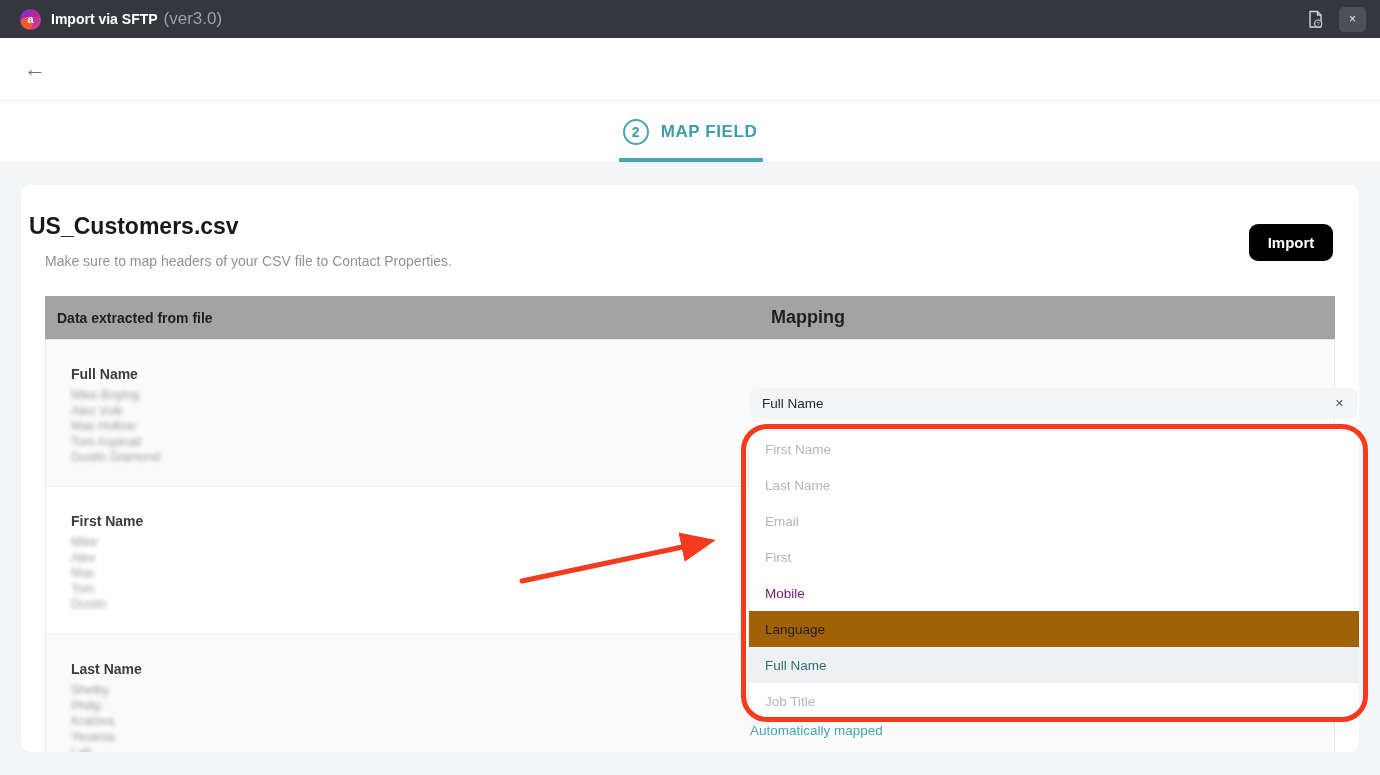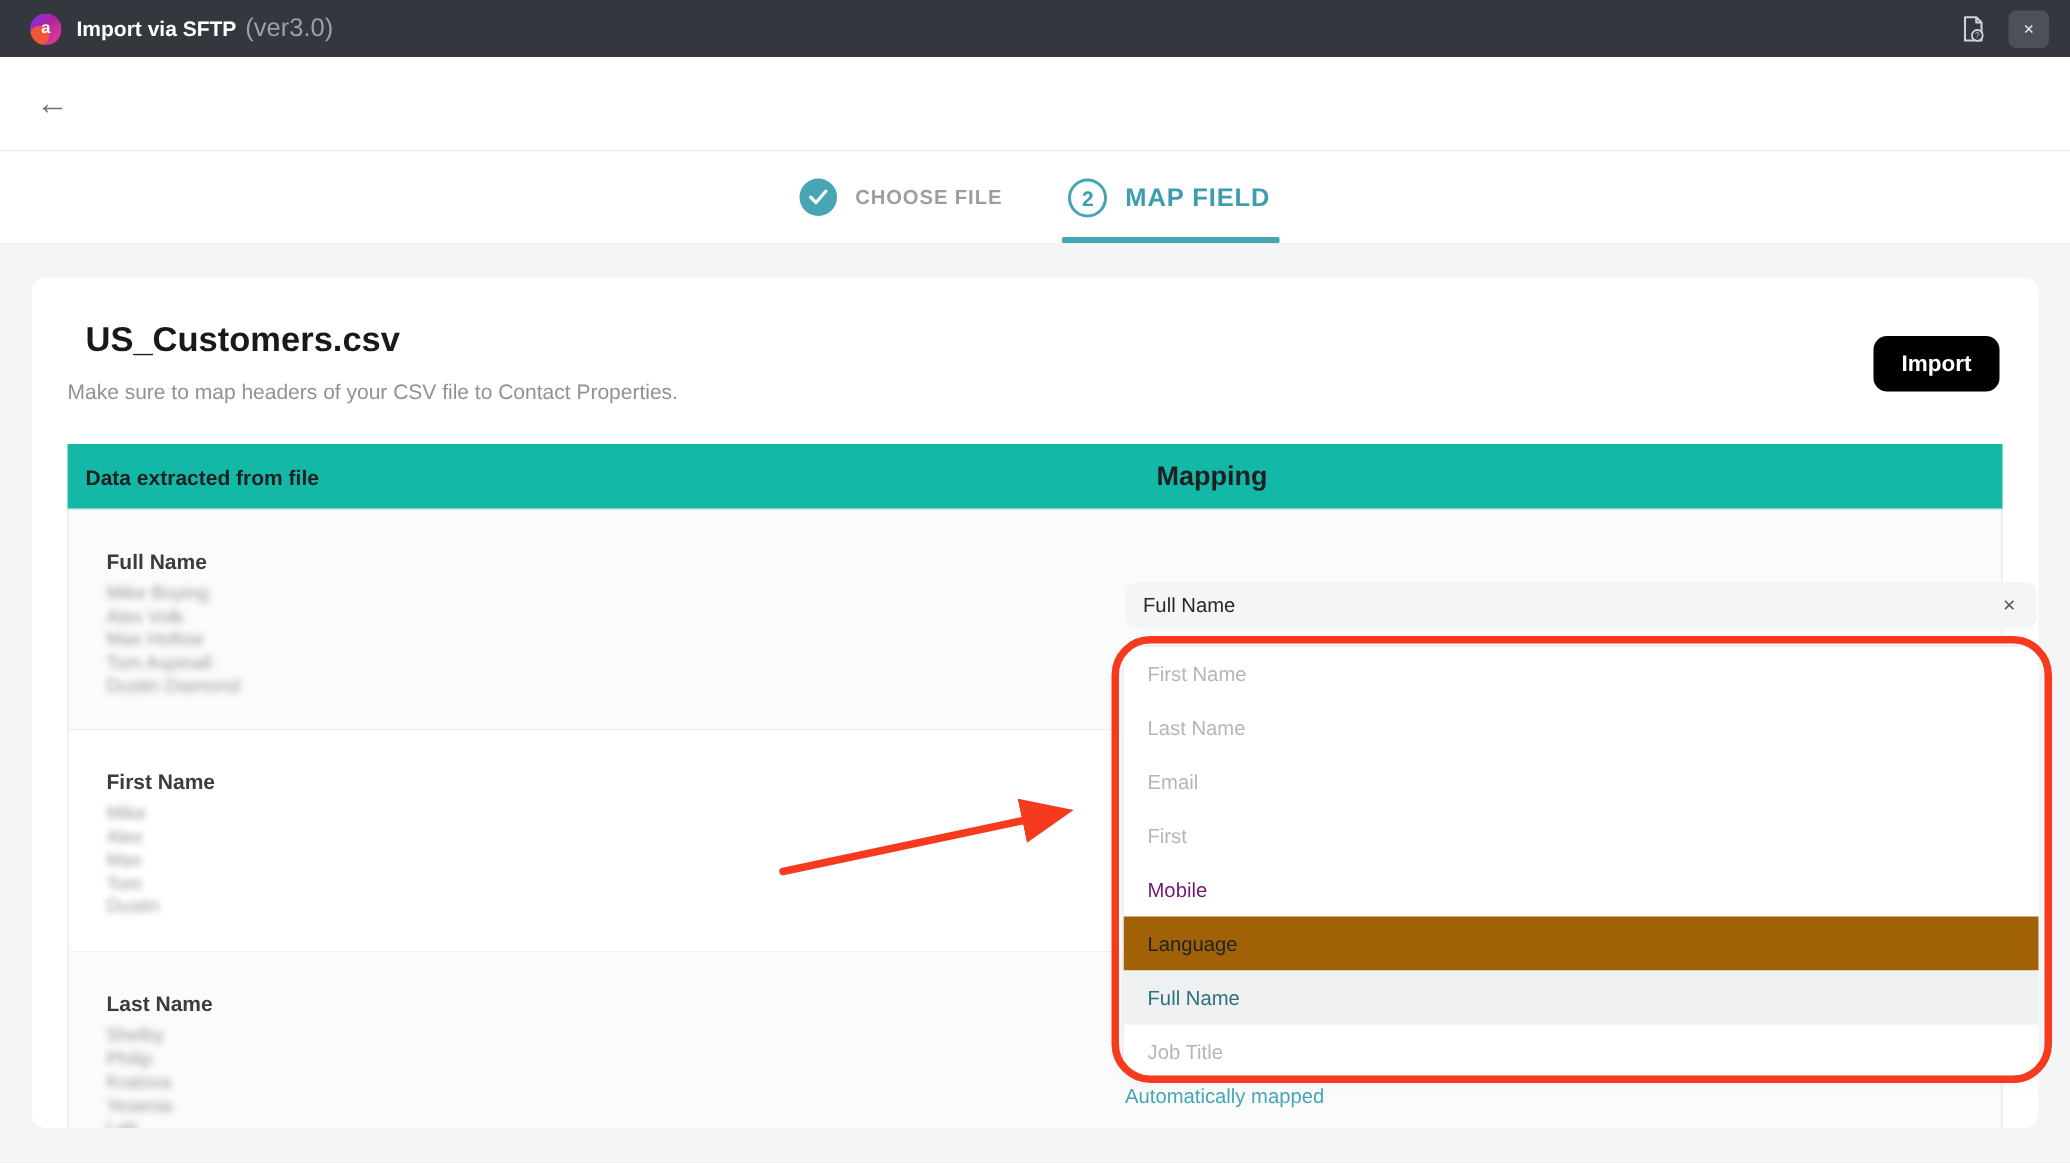--- a/index.html
+++ b/index.html
@@ -64,34 +64,34 @@
   .step-underline {
     position:absolute; left:-4px; right:-6px; bottom:0; height:4px;
     background:#47a5b4; border-radius:1px;
   }
 
   
   .card {
     position:absolute; left:21px; top:185px; width:1338px; height:567px;
     background:#ffffff; border-radius:10px; overflow:hidden;
   }
-  .file-title { position:absolute; left:36px; top:28px; font-size:23px; font-weight:700; color:#17191b; }
+  .file-title { position:absolute; left:8px; top:28px; font-size:23px; font-weight:700; color:#17191b; }
   .file-subtitle { position:absolute; left:24px; top:68px; font-size:14px; color:#8f9296; }
   .import-btn {
     position:absolute; right:26px; top:39px; width:84px; height:37px;
     background:#000000; border:none; border-radius:9px;
     color:#ffffff; font-size:15px; font-weight:700; cursor:pointer;
     font-family:"Liberation Sans", sans-serif;
   }
 
   
   .table-wrap { position:absolute; left:24px; top:111px; width:1290px; height:456px; }
   .table-head {
     position:absolute; left:0; top:0; width:100%; height:44px;
-    background:#14b8a6; border-bottom:1px solid #e6e7e8;
+    background:#a3a3a3; border-bottom:1px solid #e6e7e8;
     display:flex; align-items:center;
   }
   .th-left { margin-left:12px; font-size:14px; font-weight:600; color:#1d1f21; }
   .th-right { position:absolute; left:694px; font-size:18px; font-weight:600; color:#1d1f21;padding-left:32px; }
   .table-body {
     position:absolute; left:0; top:44px; width:100%; height:412px;
     border-left:1px solid #ececee; border-right:1px solid #ececee;
     overflow:hidden;
   }
   .trow { position:relative; width:100%; border-bottom:1px solid #f0f0f1; }
@@ -157,28 +157,20 @@
       </div>
     </div>
   </div>
 
   <div class="breadcrumb-bar">
     <span class="back-arrow">←</span>
   </div>
 
   <div class="stepper-bar">
     <div class="step">
-      <span class="step-circle-done">
-        <svg width="13" height="11" viewBox="0 0 13 11" fill="none">
-          <path d="M1.5 5.5 L5 9 L11.5 1.5" stroke="#ffffff" stroke-width="2.2" stroke-linecap="round" stroke-linejoin="round"></path>
-        </svg>
-      </span>
-      <span class="step-label-done">CHOOSE FILE</span>
-    </div>
-    <div class="step">
       <span class="step-circle-active">2</span>
       <span class="step-label-active">MAP FIELD</span>
       <span class="step-underline"></span>
     </div>
   </div>
 
   <div class="card">
     <div class="file-title">US_Customers.csv</div>
     <div class="file-subtitle">Make sure to map headers of your CSV file to Contact Properties.</div>
     <button class="import-btn">Import</button>

